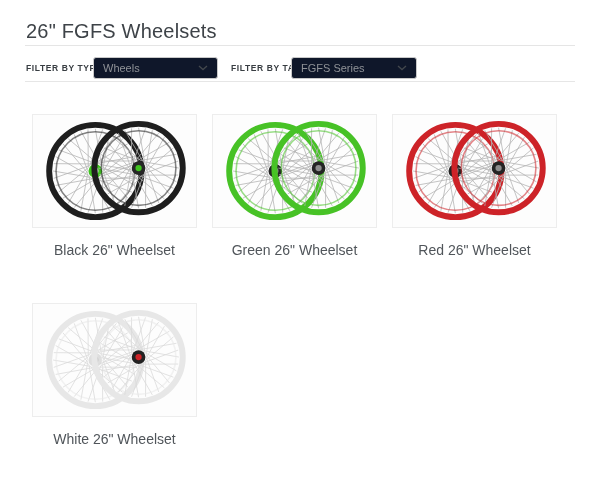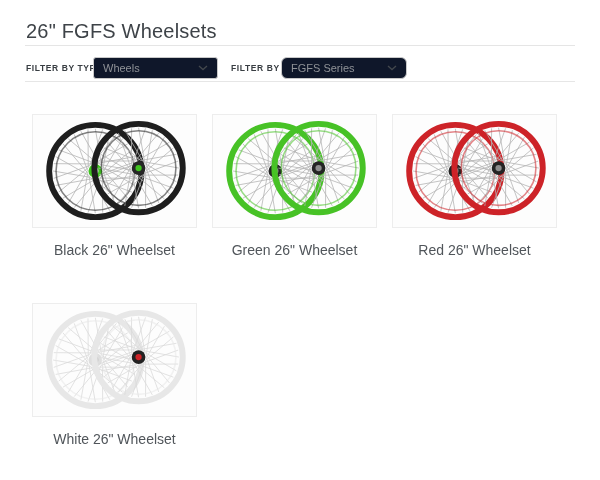--- a/index.html
+++ b/index.html
@@ -25,21 +25,21 @@
   }
   .filter-label.type{left:1px;}
   .filter-label.tag{left:206px;}
   .select{
     position:absolute;top:11px;height:22px;box-sizing:border-box;
     background:#0f172a;border:1px solid #c9c9c9;border-radius:3px;
     display:flex;align-items:center;justify-content:space-between;
     padding:0 9px;cursor:pointer;
   }
   .select.type{left:68px;width:125px;}
-  .select.tag{left:256px;width:126px;border-radius:6px;}
+  .select.tag{left:266px;width:126px;}
   .select .val{font-size:11px;color:#8f9297;}
   .select svg{flex:none;margin-left:6px;}
   
   .card{position:absolute;width:165px;cursor:pointer;}
   .c0{left:32px;top:114px;}
   .c1{left:212px;top:114px;}
   .c2{left:392px;top:114px;}
   .c3{left:32px;top:303px;}
   .imgbox{
     width:165px;height:114px;box-sizing:border-box;

